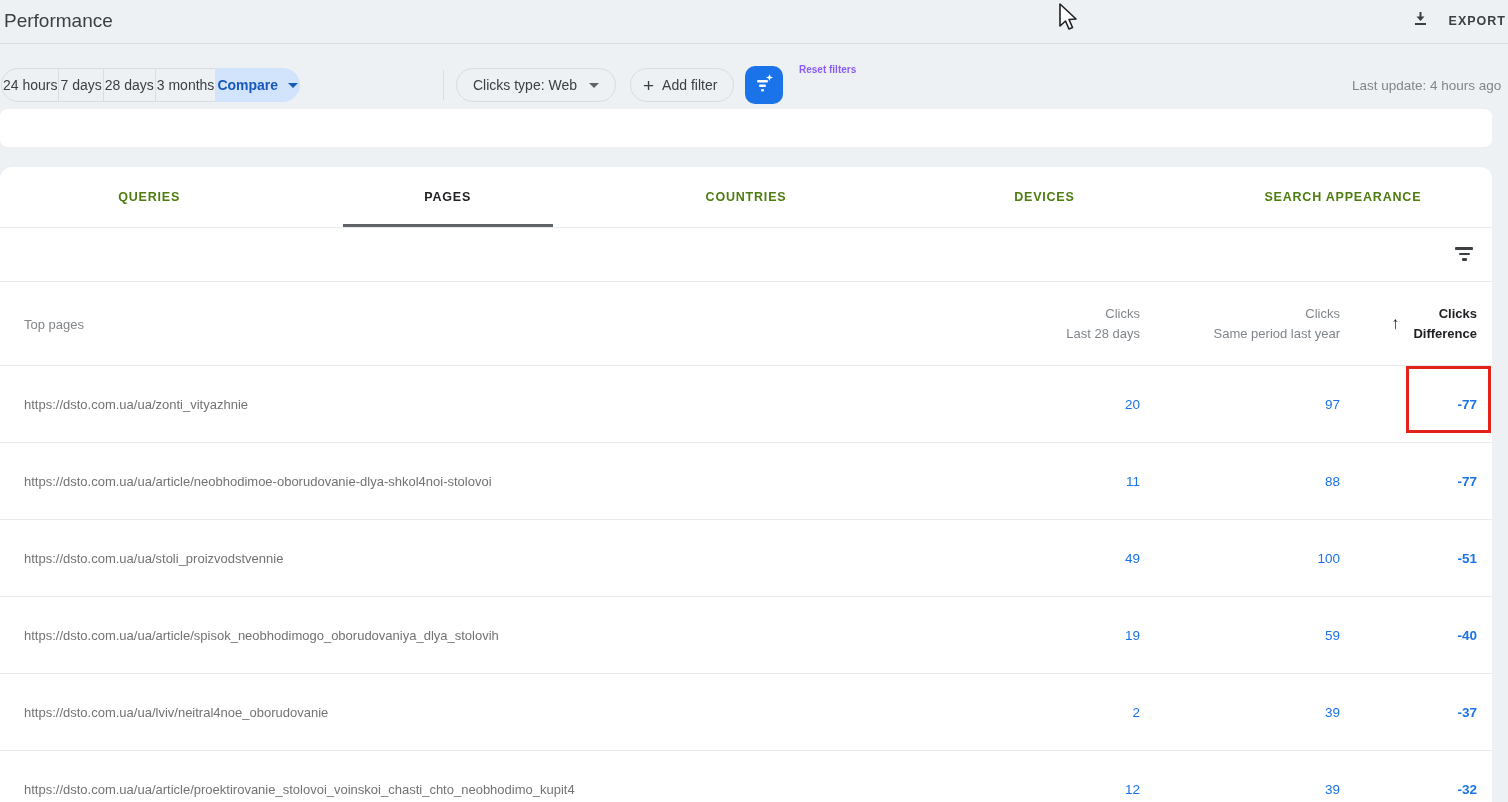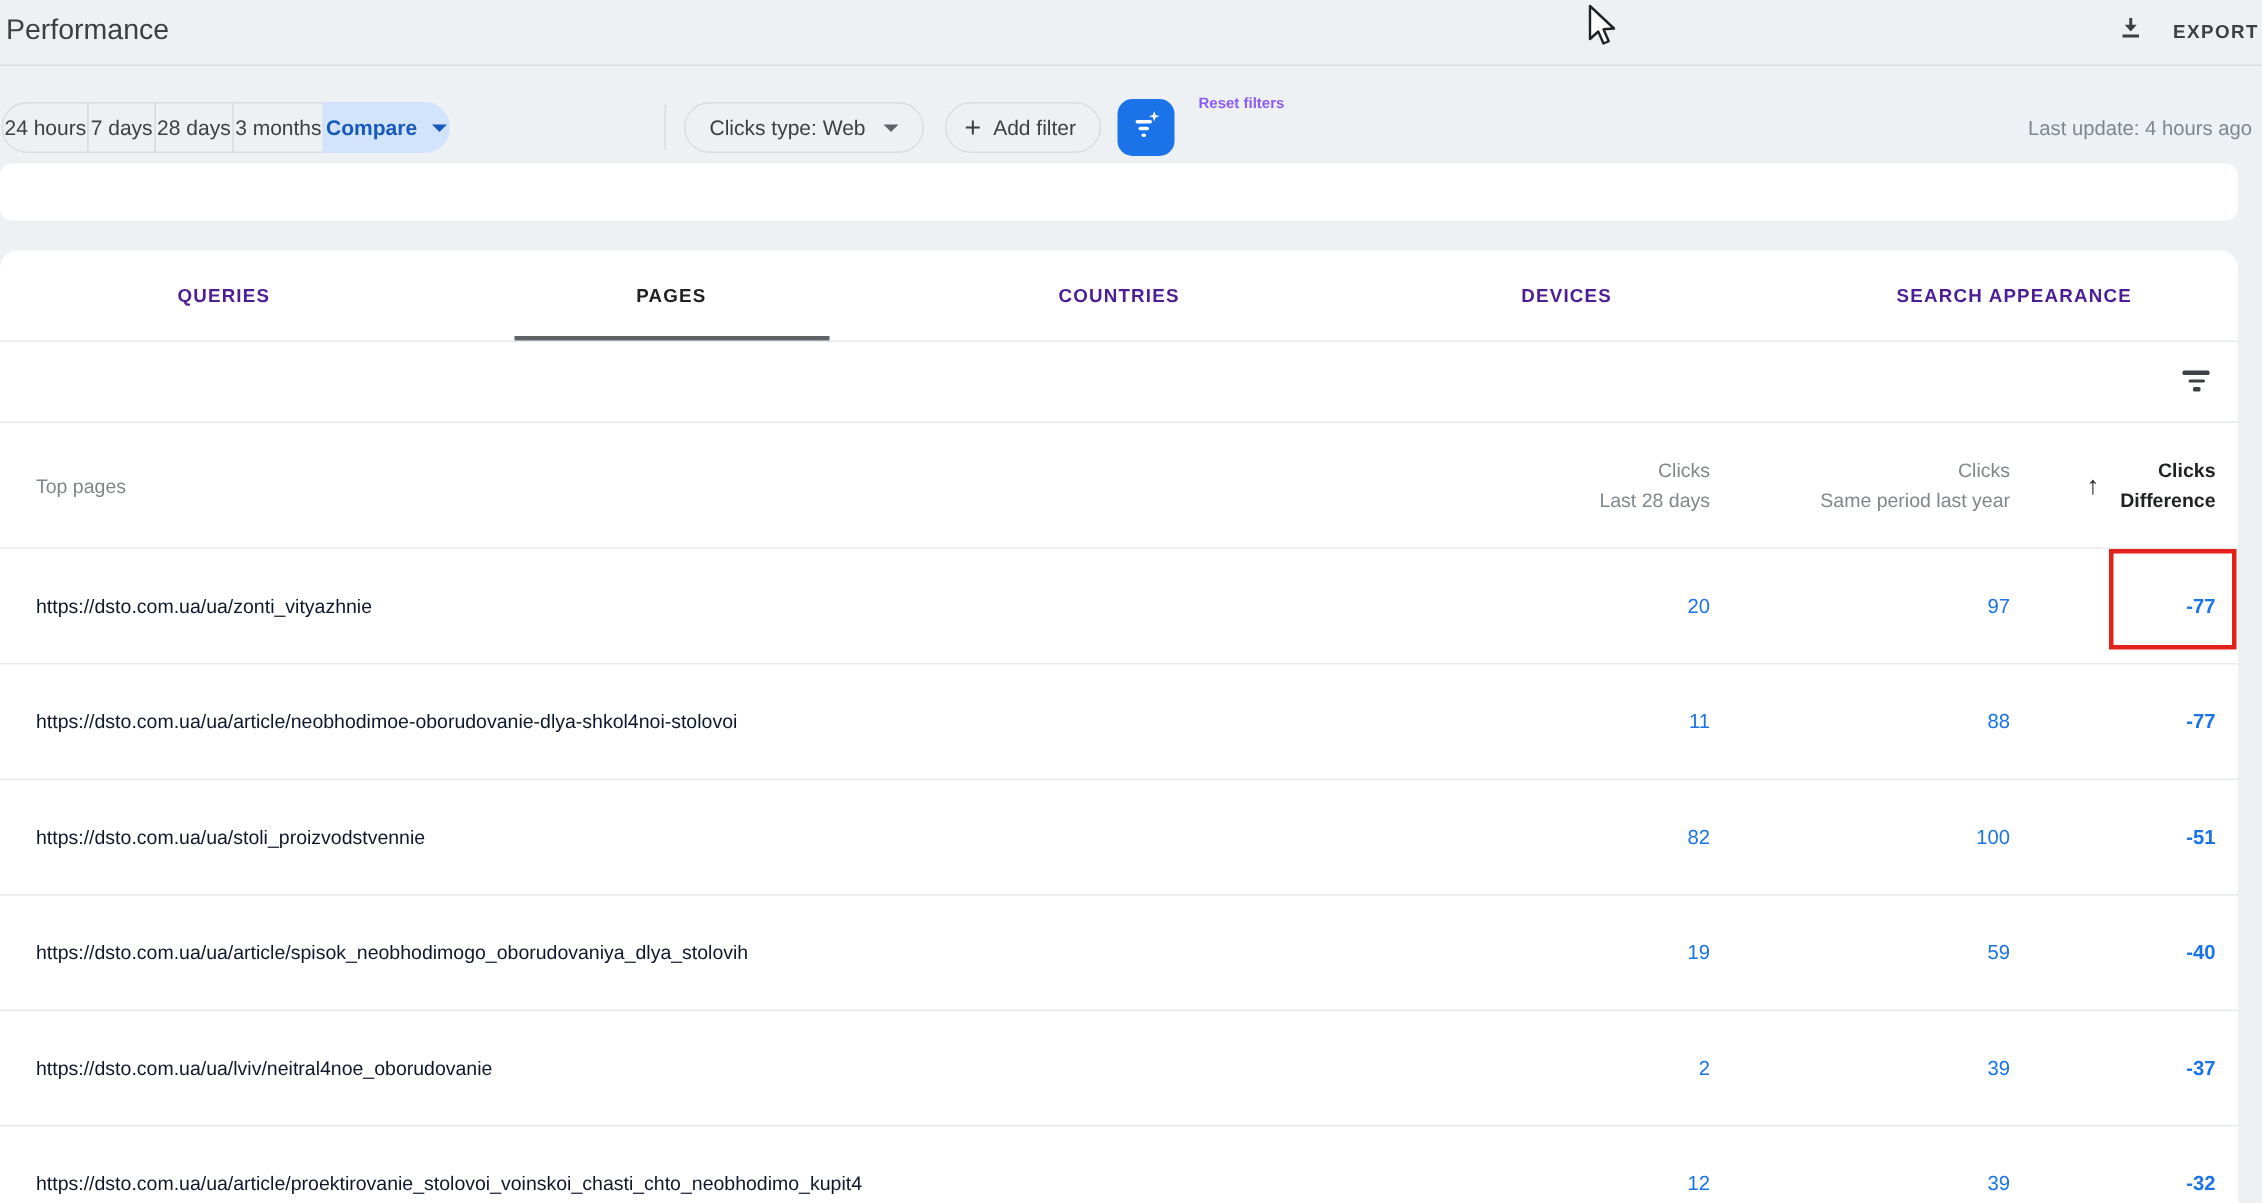--- a/index.html
+++ b/index.html
@@ -46,21 +46,21 @@
 
   
   .chart-card-bottom { position:absolute; left:0; top:109px; width:1492px; height:38px;
     background:#ffffff; border-radius:8px; }
 
   
   .main-card { position:absolute; left:0; top:167px; width:1492px; height:635px;
     background:#ffffff; border-radius:12px 12px 0 0; }
   .tabs { display:flex; height:61px; border-bottom:1px solid #e8eaed; }
   .tab { flex:1; display:flex; align-items:center; justify-content:center; position:relative;
-    font-size:12.5px; letter-spacing:0.8px; color:#4c1d95; font-weight:bold; cursor:pointer;
+    font-size:12.5px; letter-spacing:0.8px; color:#4d7c0f; font-weight:bold; cursor:pointer;
     text-transform:uppercase; }
   .tab.active { color:#202124; }
   .tab.active::after { content:""; position:absolute; bottom:0; left:50%; margin-left:-105px;
     width:210px; height:3px; background:#5f6368; }
 
   .table-toolbar { height:54px; position:relative; border-bottom:1px solid #e8eaed; }
   .funnel-icon { position:absolute; right:19px; top:19px; width:18px; height:16px; cursor:pointer; }
   .funnel-icon .bar { background:#3c4043; height:2.5px; border-radius:1px; margin:0 auto 3px auto; }
   .funnel-icon .b1 { width:18px; } .funnel-icon .b2 { width:11px; } .funnel-icon .b3 { width:5px; }
 
@@ -70,21 +70,21 @@
   .th-col { position:absolute; top:50%; transform:translateY(-50%); text-align:right;
     font-size:13px; color:#80868b; line-height:20px; white-space:nowrap; }
   .th-col.c2 { right:352px; }
   .th-col.c3 { right:152px; }
   .th-col.c4 { right:15px; color:#202124; font-weight:bold; display:flex; align-items:center; gap:14px; }
   .sort-arrow { font-size:17px; color:#202124; font-weight:normal; cursor:pointer; }
 
   .rows {}
   .trow { height:77px; position:relative; border-bottom:1px solid #e8eaed; }
   .row-url { position:absolute; left:24px; top:50%; transform:translateY(-50%);
-    font-size:13px; color:#0f172a; cursor:pointer; white-space:nowrap; }
+    font-size:13px; color:#737373; cursor:pointer; white-space:nowrap; }
   .cell { position:absolute; top:50%; transform:translateY(-50%); font-size:13.5px;
     color:#1a73e8; text-align:right; cursor:pointer; }
   .cell.c2 { right:352px; }
   .cell.c3 { right:152px; }
   .cell.c4 { right:15px; font-weight:bold; }
 
   
   .highlight-box { position:absolute; left:1406px; top:366px; width:85px; height:67px;
     border:3px solid #e3231a; z-index:6; pointer-events:none; }
 
@@ -191,21 +191,21 @@
       <div class="cell c4">-77</div>
     </div>
     <div class="trow">
       <div class="row-url">https://dsto.com.ua/ua/article/neobhodimoe-oborudovanie-dlya-shkol4noi-stolovoi</div>
       <div class="cell c2">11</div>
       <div class="cell c3">88</div>
       <div class="cell c4">-77</div>
     </div>
     <div class="trow">
       <div class="row-url">https://dsto.com.ua/ua/stoli_proizvodstvennie</div>
-      <div class="cell c2">82</div>
+      <div class="cell c2">49</div>
       <div class="cell c3">100</div>
       <div class="cell c4">-51</div>
     </div>
     <div class="trow">
       <div class="row-url">https://dsto.com.ua/ua/article/spisok_neobhodimogo_oborudovaniya_dlya_stolovih</div>
       <div class="cell c2">19</div>
       <div class="cell c3">59</div>
       <div class="cell c4">-40</div>
     </div>
     <div class="trow">

